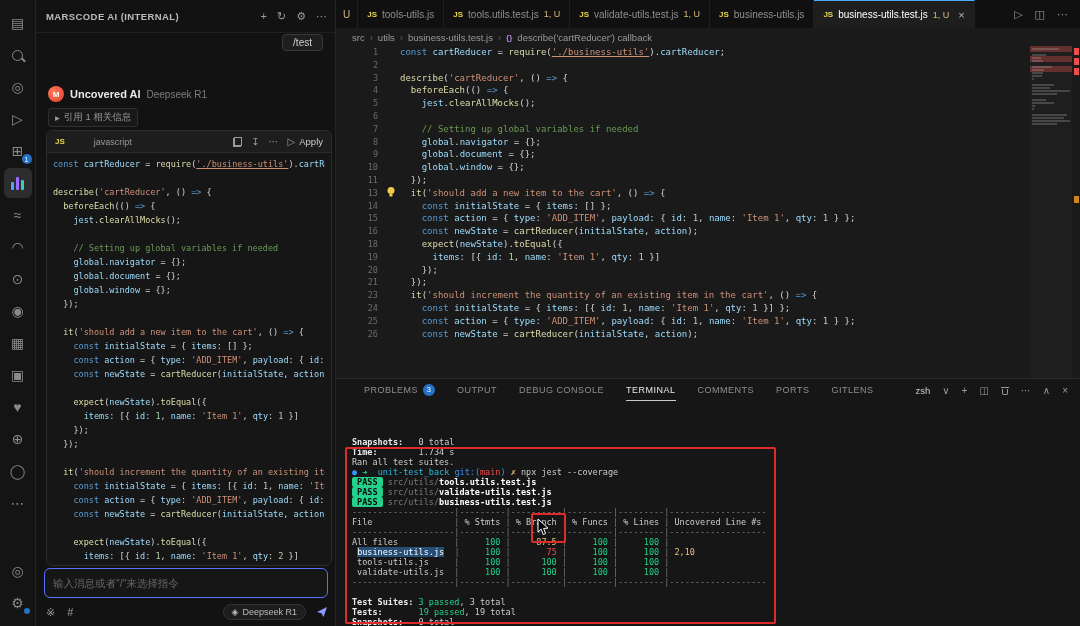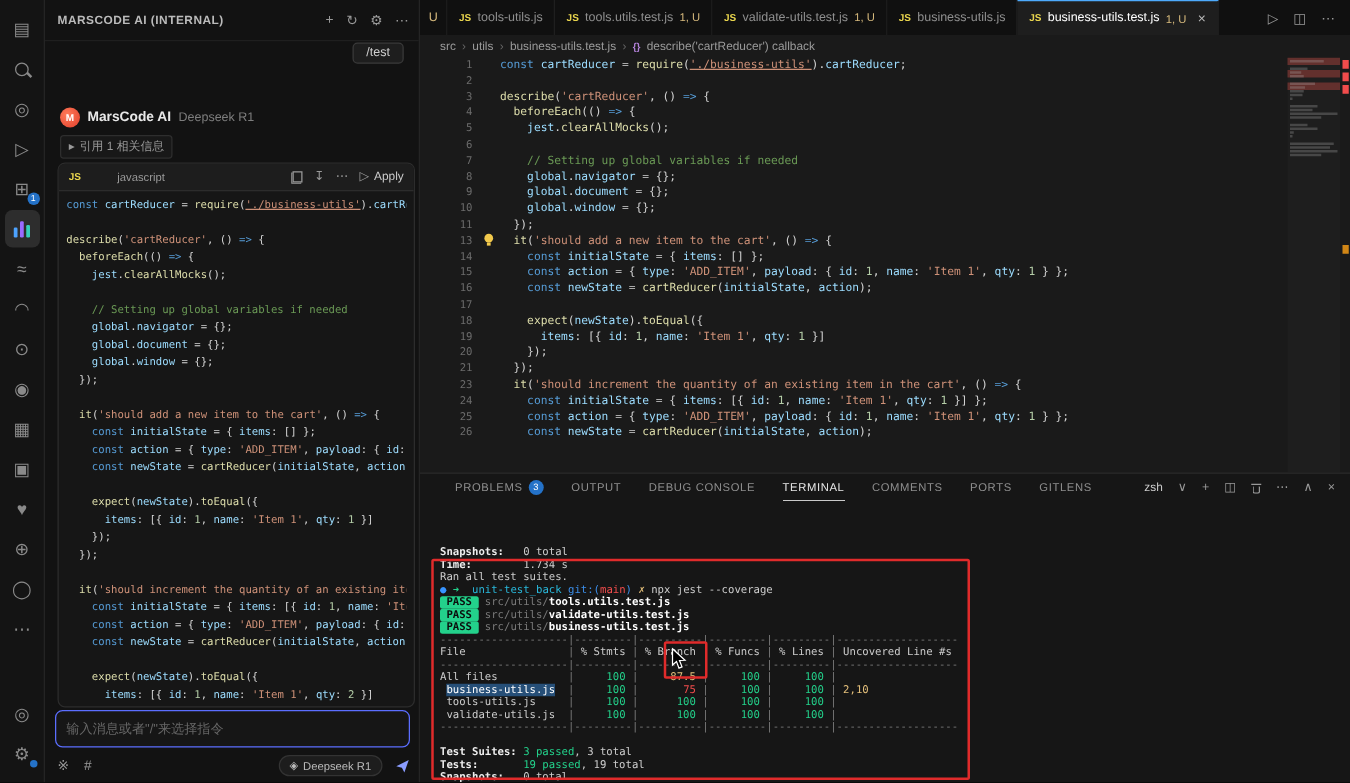--- a/index.html
+++ b/index.html
@@ -206,21 +206,21 @@
       <span class="sb-icons">
           <span><span>+</span></span>
           <span><span>↻</span></span>
           <span><span>⚙</span></span>
           <span><span>⋯</span></span>
         </span>
     </div>
     <div class="chip-test">/test</div>
     <div class="assistant-row">
       <span class="avatar">M</span>
-      <span class="assistant-name">MarsCode AI</span>
+      <span class="assistant-name">Uncovered AI</span>
       <span class="assistant-model">Deepseek R1</span>
     </div>
     <div class="ref-chip">
       <span>▸</span>
       <span>引用 1 相关信息</span>
     </div>
     <div class="codeblock">
       <div class="cb-header">
         <span class="js-badge">JS</span>
         <span class="cb-lang">javascript</span>
@@ -316,21 +316,20 @@
           <div class="code-line"><span class="ln">6</span><span class="code"></span></div>
           <div class="code-line"><span class="ln">7</span><span class="code"><span class="tk-p">    </span><span class="tk-c">// Setting up global variables if needed</span></span></div>
           <div class="code-line"><span class="ln">8</span><span class="code"><span class="tk-p">    </span><span class="tk-v">global</span><span class="tk-p">.</span><span class="tk-v">navigator</span><span class="tk-p"> = {};</span></span></div>
           <div class="code-line"><span class="ln">9</span><span class="code"><span class="tk-p">    </span><span class="tk-v">global</span><span class="tk-p">.</span><span class="tk-v">document</span><span class="tk-p"> = {};</span></span></div>
           <div class="code-line"><span class="ln">10</span><span class="code"><span class="tk-p">    </span><span class="tk-v">global</span><span class="tk-p">.</span><span class="tk-v">window</span><span class="tk-p"> = {};</span></span></div>
           <div class="code-line"><span class="ln">11</span><span class="code"><span class="tk-p">  });</span></span></div>
           <div class="code-line"><span class="ln">13</span><span class="code"><span class="tk-p">  </span><span class="tk-f">it</span><span class="tk-p">(</span><span class="tk-s">'should add a new item to the cart'</span><span class="tk-p">, () </span><span class="tk-k">=&gt;</span><span class="tk-p"> {</span></span></div>
           <div class="code-line"><span class="ln">14</span><span class="code"><span class="tk-p">    </span><span class="tk-k">const </span><span class="tk-v">initialState</span><span class="tk-p"> = { </span><span class="tk-v">items</span><span class="tk-p">: [] };</span></span></div>
           <div class="code-line"><span class="ln">15</span><span class="code"><span class="tk-p">    </span><span class="tk-k">const </span><span class="tk-v">action</span><span class="tk-p"> = { </span><span class="tk-v">type</span><span class="tk-p">: </span><span class="tk-s">'ADD_ITEM'</span><span class="tk-p">, </span><span class="tk-v">payload</span><span class="tk-p">: { </span><span class="tk-v">id</span><span class="tk-p">: </span><span class="tk-n">1</span><span class="tk-p">, </span><span class="tk-v">name</span><span class="tk-p">: </span><span class="tk-s">'Item 1'</span><span class="tk-p">, </span><span class="tk-v">qty</span><span class="tk-p">: </span><span class="tk-n">1</span><span class="tk-p"> } };</span></span></div>
           <div class="code-line"><span class="ln">16</span><span class="code"><span class="tk-p">    </span><span class="tk-k">const </span><span class="tk-v">newState</span><span class="tk-p"> = </span><span class="tk-f">cartReducer</span><span class="tk-p">(</span><span class="tk-v">initialState</span><span class="tk-p">, </span><span class="tk-v">action</span><span class="tk-p">);</span></span></div>
-          <div class="code-line"><span class="ln">17</span><span class="code"></span></div>
           <div class="code-line"><span class="ln">18</span><span class="code"><span class="tk-p">    </span><span class="tk-f">expect</span><span class="tk-p">(</span><span class="tk-v">newState</span><span class="tk-p">).</span><span class="tk-f">toEqual</span><span class="tk-p">({</span></span></div>
           <div class="code-line"><span class="ln">19</span><span class="code"><span class="tk-p">      </span><span class="tk-v">items</span><span class="tk-p">: [{ </span><span class="tk-v">id</span><span class="tk-p">: </span><span class="tk-n">1</span><span class="tk-p">, </span><span class="tk-v">name</span><span class="tk-p">: </span><span class="tk-s">'Item 1'</span><span class="tk-p">, </span><span class="tk-v">qty</span><span class="tk-p">: </span><span class="tk-n">1</span><span class="tk-p"> }]</span></span></div>
           <div class="code-line"><span class="ln">20</span><span class="code"><span class="tk-p">    });</span></span></div>
           <div class="code-line"><span class="ln">21</span><span class="code"><span class="tk-p">  });</span></span></div>
           <div class="code-line"><span class="ln">23</span><span class="code"><span class="tk-p">  </span><span class="tk-f">it</span><span class="tk-p">(</span><span class="tk-s">'should increment the quantity of an existing item in the cart'</span><span class="tk-p">, () </span><span class="tk-k">=&gt;</span><span class="tk-p"> {</span></span></div>
           <div class="code-line"><span class="ln">24</span><span class="code"><span class="tk-p">    </span><span class="tk-k">const </span><span class="tk-v">initialState</span><span class="tk-p"> = { </span><span class="tk-v">items</span><span class="tk-p">: [{ </span><span class="tk-v">id</span><span class="tk-p">: </span><span class="tk-n">1</span><span class="tk-p">, </span><span class="tk-v">name</span><span class="tk-p">: </span><span class="tk-s">'Item 1'</span><span class="tk-p">, </span><span class="tk-v">qty</span><span class="tk-p">: </span><span class="tk-n">1</span><span class="tk-p"> }] };</span></span></div>
           <div class="code-line"><span class="ln">25</span><span class="code"><span class="tk-p">    </span><span class="tk-k">const </span><span class="tk-v">action</span><span class="tk-p"> = { </span><span class="tk-v">type</span><span class="tk-p">: </span><span class="tk-s">'ADD_ITEM'</span><span class="tk-p">, </span><span class="tk-v">payload</span><span class="tk-p">: { </span><span class="tk-v">id</span><span class="tk-p">: </span><span class="tk-n">1</span><span class="tk-p">, </span><span class="tk-v">name</span><span class="tk-p">: </span><span class="tk-s">'Item 1'</span><span class="tk-p">, </span><span class="tk-v">qty</span><span class="tk-p">: </span><span class="tk-n">1</span><span class="tk-p"> } };</span></span></div>
           <div class="code-line"><span class="ln">26</span><span class="code"><span class="tk-p">    </span><span class="tk-k">const </span><span class="tk-v">newState</span><span class="tk-p"> = </span><span class="tk-f">cartReducer</span><span class="tk-p">(</span><span class="tk-v">initialState</span><span class="tk-p">, </span><span class="tk-v">action</span><span class="tk-p">);</span></span></div>
         </div>
       <span class="lightbulb">

